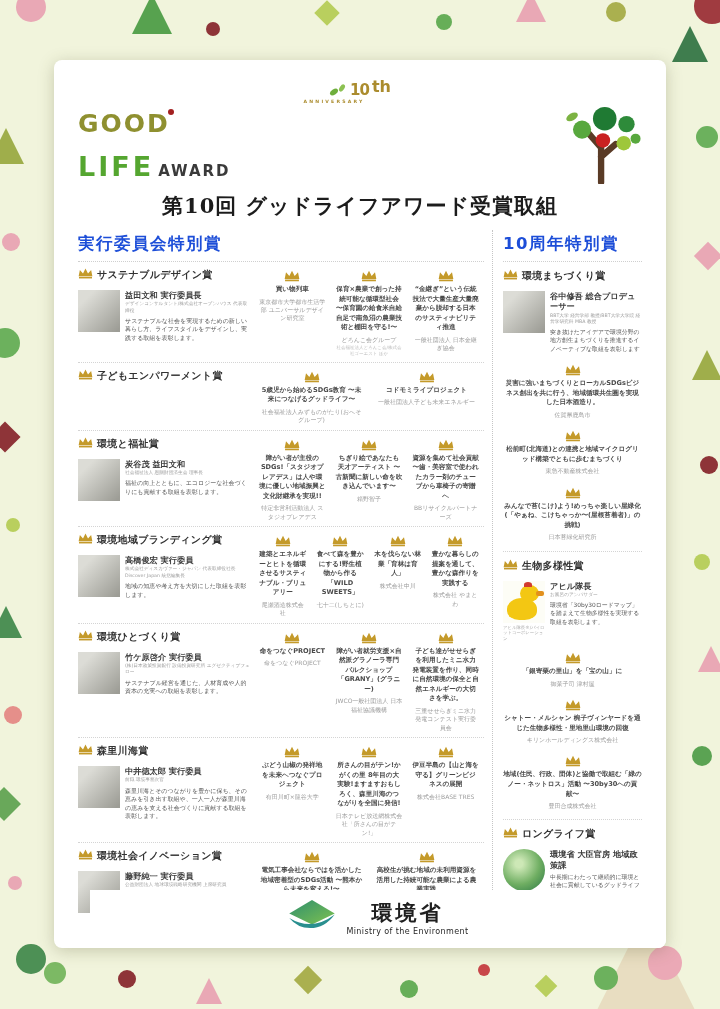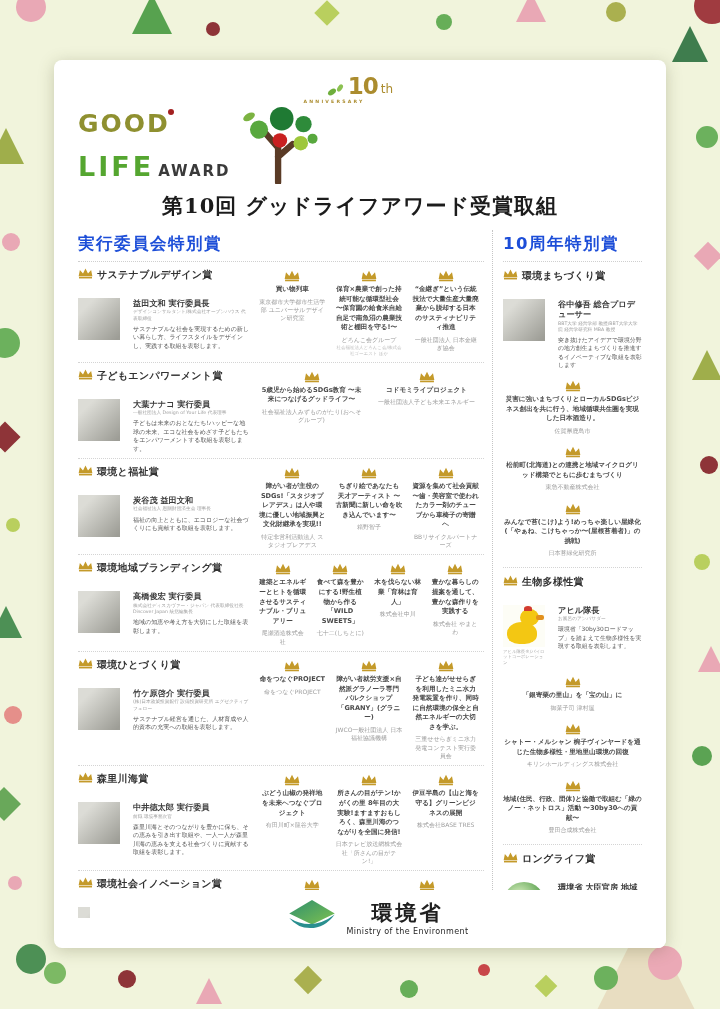--- a/index.html
+++ b/index.html
@@ -12,24 +12,24 @@
   .decor{position:absolute;z-index:1}
   .card{
     position:absolute;left:54px;top:60px;width:612px;height:888px;
     background:#ffffff;border-radius:8px;z-index:2;
     box-shadow:0 3px 16px rgba(90,90,50,.28);
     padding:12px 24px 0;box-sizing:border-box;
   }
   
   .hdr{text-align:center;position:relative}
   .ann-row{display:flex;align-items:flex-end;justify-content:center;gap:3px;height:26px}
-  .ann-num{font-size:23px;font-weight:bold;color:#ab8c2e;line-height:1;letter-spacing:-1px}
-  .ann-suffix{font-size:12px;font-weight:normal;color:#ab8c2e;line-height:1.4}
+  .ann-num{font-size:15px;font-weight:bold;color:#ab8c2e;line-height:1;letter-spacing:-1px}
+  .ann-suffix{font-size:16px;font-weight:bold;color:#ab8c2e;line-height:1.4}
   .ann-label{font-size:4.6px;color:#ab8c2e;letter-spacing:2.2px;font-weight:bold;margin-top:1px;margin-left:-52px}
-  .logo-row{display:flex;align-items:center;justify-content:flex-start;gap:8px;margin-top:2px}
+  .logo-row{display:flex;align-items:center;justify-content:space-between;gap:8px;margin-top:2px}
   .logo-text{text-align:left}
   .logo-good{font-size:25px;font-weight:bold;color:#8f9030;letter-spacing:2px;line-height:1;position:relative;display:inline-block}
   .logo-dot{position:absolute;right:-4px;top:-2px;width:6px;height:6px;border-radius:50%;background:#a32020}
   .logo-life-row{margin-top:17px;white-space:nowrap}
   .logo-life{font-size:27px;font-weight:bold;color:#55a630;letter-spacing:3px;line-height:1}
   .logo-award{font-size:15px;font-weight:bold;color:#3a3a3a;letter-spacing:2px;margin-left:4px}
   .title{
     margin:8px 0 0;font-size:21px;font-weight:bold;color:#1c1c1c;letter-spacing:1px;
     font-family:"DejaVu Serif","Liberation Serif",serif;
   }
@@ -38,21 +38,21 @@
   .col-left{flex:1;padding-right:8px;min-width:0}
   .col-right{width:150px;flex:none;border-left:1px dotted #c5c5c5;padding-left:10px;box-sizing:border-box}
   .col-header{font-size:16.5px;font-weight:bold;color:#1d4ed8;letter-spacing:1.5px;
     padding:3px 0 6px;border-bottom:1px dotted #cfcfcf}
   
   .lsec{display:flex;border-bottom:1px dotted #d4d4d4;padding:6px 0 5px;box-sizing:border-box}
   .committee{width:176px;flex:none;padding-right:4px;box-sizing:border-box}
   .cat-row{display:flex;align-items:flex-start;gap:4px}
   .crown{width:15px;height:11px;flex:none}
   .cat-title{font-size:10px;font-weight:bold;color:#333;letter-spacing:.3px;white-space:nowrap}
-  .member-row{display:flex;margin-top:16px;gap:13px}
+  .member-row{display:flex;margin-top:8px;gap:5px}
   .photo-wrap{width:42px;flex:none}
   .photo{width:42px;height:42px;background:linear-gradient(135deg,#dcdcd6 20%,#9d9d96 95%)}
   .photo.illus{border-radius:50%;background:radial-gradient(circle at 38% 35%,#cde8b6 10%,#6fae62 55%,#2f7b46 95%)}
   .photo.duck{background:#fdfdf6;position:relative;overflow:hidden}
   .duck-body{position:absolute;left:4px;top:17px;width:30px;height:22px;background:#f3c713;border-radius:55% 55% 45% 45%}
   .duck-head{position:absolute;left:17px;top:4px;width:19px;height:17px;background:#f3c713;border-radius:50%}
   .duck-beak{position:absolute;left:33px;top:10px;width:8px;height:5px;background:#e2901d;border-radius:2px}
   .duck-comb{position:absolute;left:21px;top:1px;width:8px;height:5px;background:#d23b2e;border-radius:50% 50% 0 0}
   .member-caption{font-size:4.4px;color:#adadad;margin-top:2px;line-height:1.25}
   .minfo{flex:1;min-width:0}
@@ -180,31 +180,20 @@
 
   <section class="lsec">
     <div class="committee">
       <div class="cat-row">
         <svg class="crown" viewBox="0 0 24 17">
           <path d="M1 13 L3 3 L8 8.5 L12 0.5 L16 8.5 L21 3 L23 13 Z" fill="#c49a2a"></path>
           <rect x="1.6" y="13.8" width="20.8" height="2.6" fill="#c49a2a"></rect>
         </svg>
         <span class="cat-title">子どもエンパワーメント賞</span>
       </div>
-      <div class="member-row">
-        <div class="photo-wrap">
-          <div class="photo"></div>
-
-        </div>
-        <div class="minfo">
-          <div class="mname">大葉ナナコ 実行委員</div>
-          <div class="mcreds">一般社団法人 Design of Your Life 代表理事</div>
-          <div class="mdesc">子どもは未来のおとなたち!ハッピーな地球の未来、エコな社会をめざす子どもたちをエンパワーメントする取組を表彰します。</div>
-        </div>
-      </div>
     </div>
     <div class="awards">
   <div class="award">
     <svg class="crown" viewBox="0 0 24 17">
       <path d="M1 13 L3 3 L8 8.5 L12 0.5 L16 8.5 L21 3 L23 13 Z" fill="#c49a2a"></path>
       <rect x="1.6" y="13.8" width="20.8" height="2.6" fill="#c49a2a"></rect>
     </svg>
     <div class="atitle">5歳児から始めるSDGs教育 〜未来につなげるグッドライフ〜</div>
     <div class="aorg">社会福祉法人みずものがたり(おへそグループ)</div>
 

